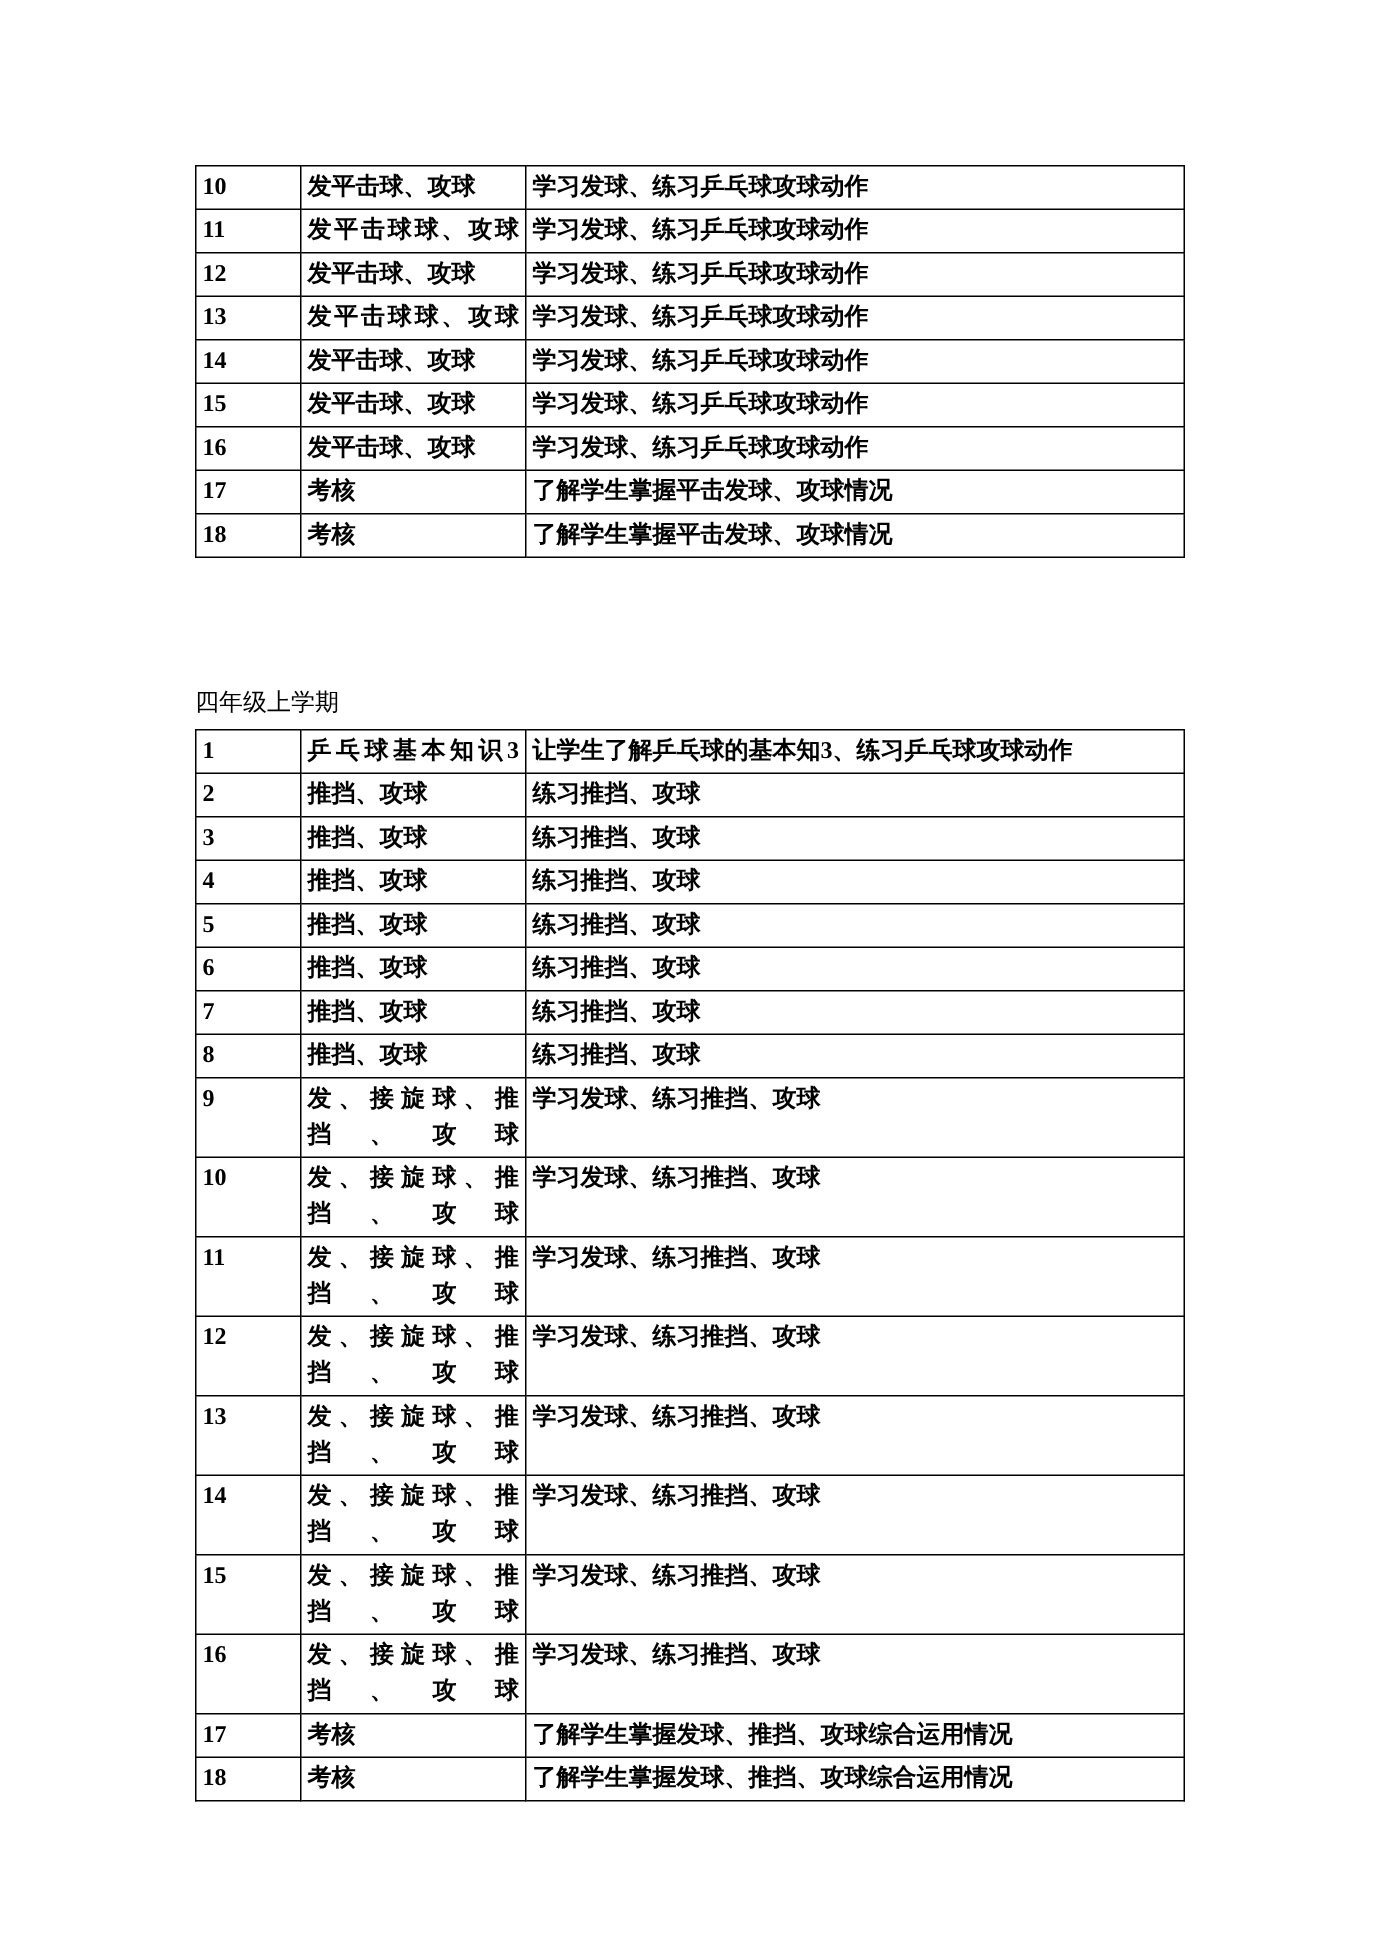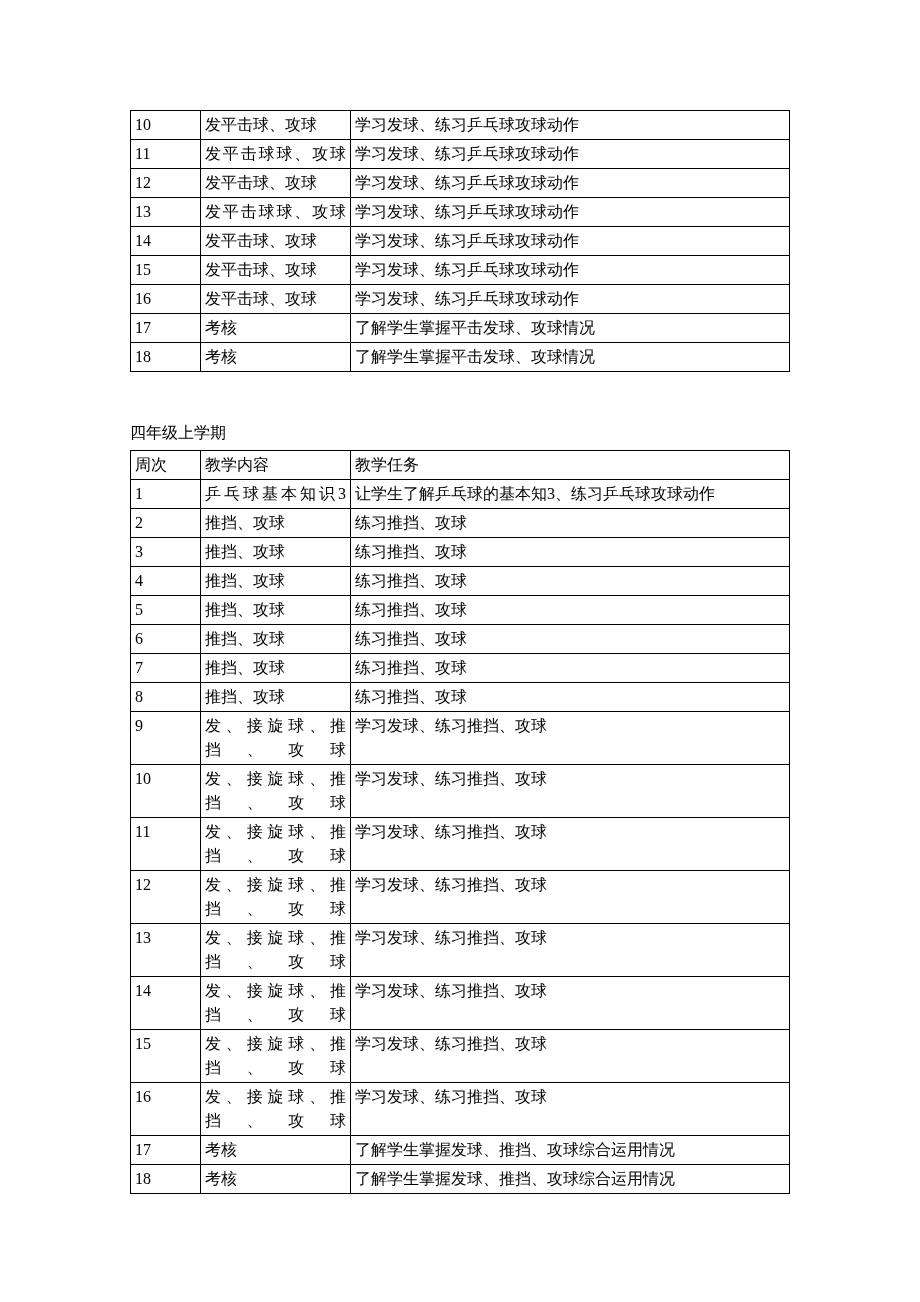--- a/index.html
+++ b/index.html
@@ -14,33 +14,34 @@
     width: 920px;
     min-height: 1302px;
     padding: 110px 130px 80px 130px;
     box-sizing: border-box;
     background: #fff;
   }
   table {
     border-collapse: collapse;
     width: 100%;
     table-layout: fixed;
+    font-weight: bold;
   }
   td {
     border: 1px solid #000;
     padding: 2px 4px;
     vertical-align: top;
     line-height: 1.5;
     word-break: break-all;
   }
   .col-week { width: 70px; }
   .col-content { width: 150px; }
   .col-task { }
   .section-title {
-    margin-top: 48px;
+    margin-top: 84px;
     margin-bottom: 4px;
     line-height: 1.6;
   }
   .justify {
     text-align-last: justify;
     text-align: justify;
   }
 </style>
 </head>
 <body>
@@ -105,25 +106,20 @@
   <div class="section-title">四年级上学期</div>
 
   <table>
     <colgroup>
       <col class="col-week">
       <col class="col-content">
       <col class="col-task">
     </colgroup>
     <tbody id="tbody2">
         <tr>
-          <td>周次</td>
-          <td>教学内容</td>
-          <td>教学任务</td>
-        </tr>
-        <tr>
           <td>1</td>
           <td class="justify">乒乓球基本知识3</td>
           <td>让学生了解乒乓球的基本知3、练习乒乓球攻球动作</td>
         </tr>
         <tr>
           <td>2</td>
           <td>推挡、攻球</td>
           <td>练习推挡、攻球</td>
         </tr>
         <tr>

